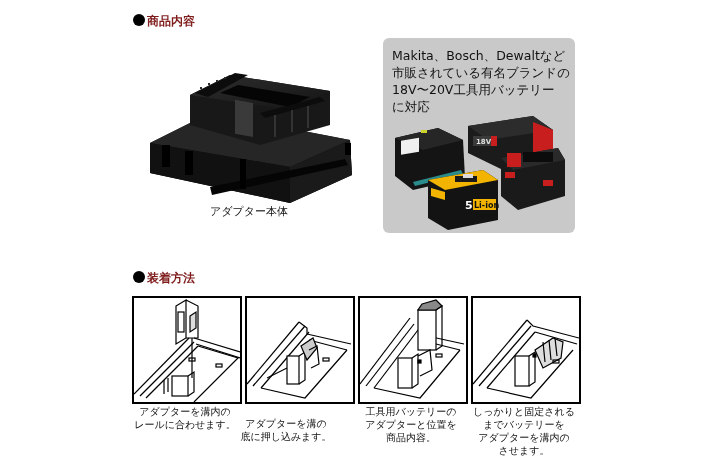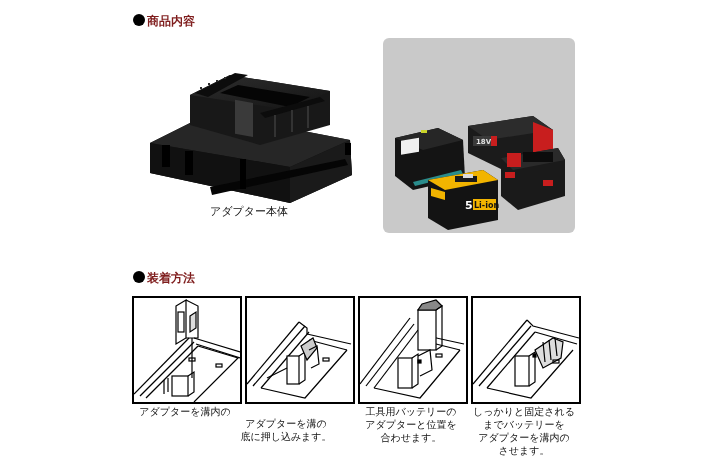--- a/index.html
+++ b/index.html
@@ -81,20 +81,26 @@
     <rect x="22" y="90" width="8" height="22" fill="#000"></rect>
     <rect x="45" y="96" width="8" height="24" fill="#000"></rect>
     <rect x="100" y="104" width="6" height="30" fill="#000"></rect>
 
     <rect x="205" y="88" width="6" height="12" fill="#000"></rect>
   </svg>
 </div>
 <div id="adapter-caption">アダプター本体</div>
 
 <div id="brand-box">
+  <div id="brand-text">
+    <span class="cap-line">Makita、Bosch、Dewaltなど</span>
+    <span class="cap-line">市販されている有名ブランドの</span>
+    <span class="cap-line">18V〜20V工具用バッテリー</span>
+    <span class="cap-line">に対応</span>
+  </div>
   <svg id="batteries" viewBox="0 0 192 125">
 
     <g>
       <polygon points="85,18 150,8 170,22 170,50 120,62 85,45" fill="#1b1b1b"></polygon>
       <polygon points="85,18 150,8 170,22 105,32" fill="#2c2c2c"></polygon>
       <polygon points="150,14 170,22 170,50 150,46" fill="#c81e1e"></polygon>
       <rect x="90" y="28" width="18" height="10" fill="#3a3a3a"></rect>
       <text x="93" y="36" font-size="7" fill="#e0e0e0" font-family="DejaVu Sans, sans-serif" font-weight="bold">18V</text>
       <rect x="108" y="28" width="6" height="10" fill="#c81e1e"></rect>
     </g>
@@ -150,20 +156,21 @@
       <path d="M56,18 L62,14 L62,30 L56,34 Z" fill="#ddd"></path>
       <path d="M58,40 L58,80"></path>
       <rect x="38" y="78" width="16" height="20" fill="#fff"></rect>
       <path d="M54,78 L60,74 L60,94 L54,98"></path>
       <path d="M30,82 v14 M34,80 v14"></path>
     </g>
   </svg>
 </div>
 <div id="c1" class="step-caption">
   <span class="cap-line">アダプターを溝内の</span>
+  <span class="cap-line">レールに合わせます。</span>
 </div>
 
 <div id="s2" class="step">
   <svg viewBox="0 0 106 104">
     <g fill="none" stroke="#000" stroke-width="1.2">
       <path d="M0,86 L52,24"></path>
         <path d="M6,88 L58,28"></path>
         <path d="M14,90 L62,34"></path>
       <path d="M52,24 L60,30 L60,36"></path>
       <path d="M60,36 L104,46"></path>
@@ -199,21 +206,21 @@
       <path d="M52,60 L58,56 L58,86 L52,90"></path>
       <path d="M58,58 L70,52 L72,72 L60,78"></path>
       <rect x="76" y="56" width="6" height="3"></rect>
         <rect x="58" y="62" width="3" height="3" fill="#000"></rect>
     </g>
   </svg>
 </div>
 <div id="c3" class="step-caption">
   <span class="cap-line">工具用バッテリーの</span>
   <span class="cap-line">アダプターと位置を</span>
-  <span class="cap-line">合わせます。</span>
+  <span class="cap-line">商品内容。</span>
 </div>
 
 <div id="s4" class="step">
   <svg viewBox="0 0 106 104">
     <g fill="none" stroke="#000" stroke-width="1.2">
       <path d="M0,86 L54,22"></path>
         <path d="M6,88 L58,28"></path>
         <path d="M14,90 L62,34"></path>
       <path d="M54,22 L60,28 L106,40"></path>
         <path d="M62,34 L104,46"></path>

